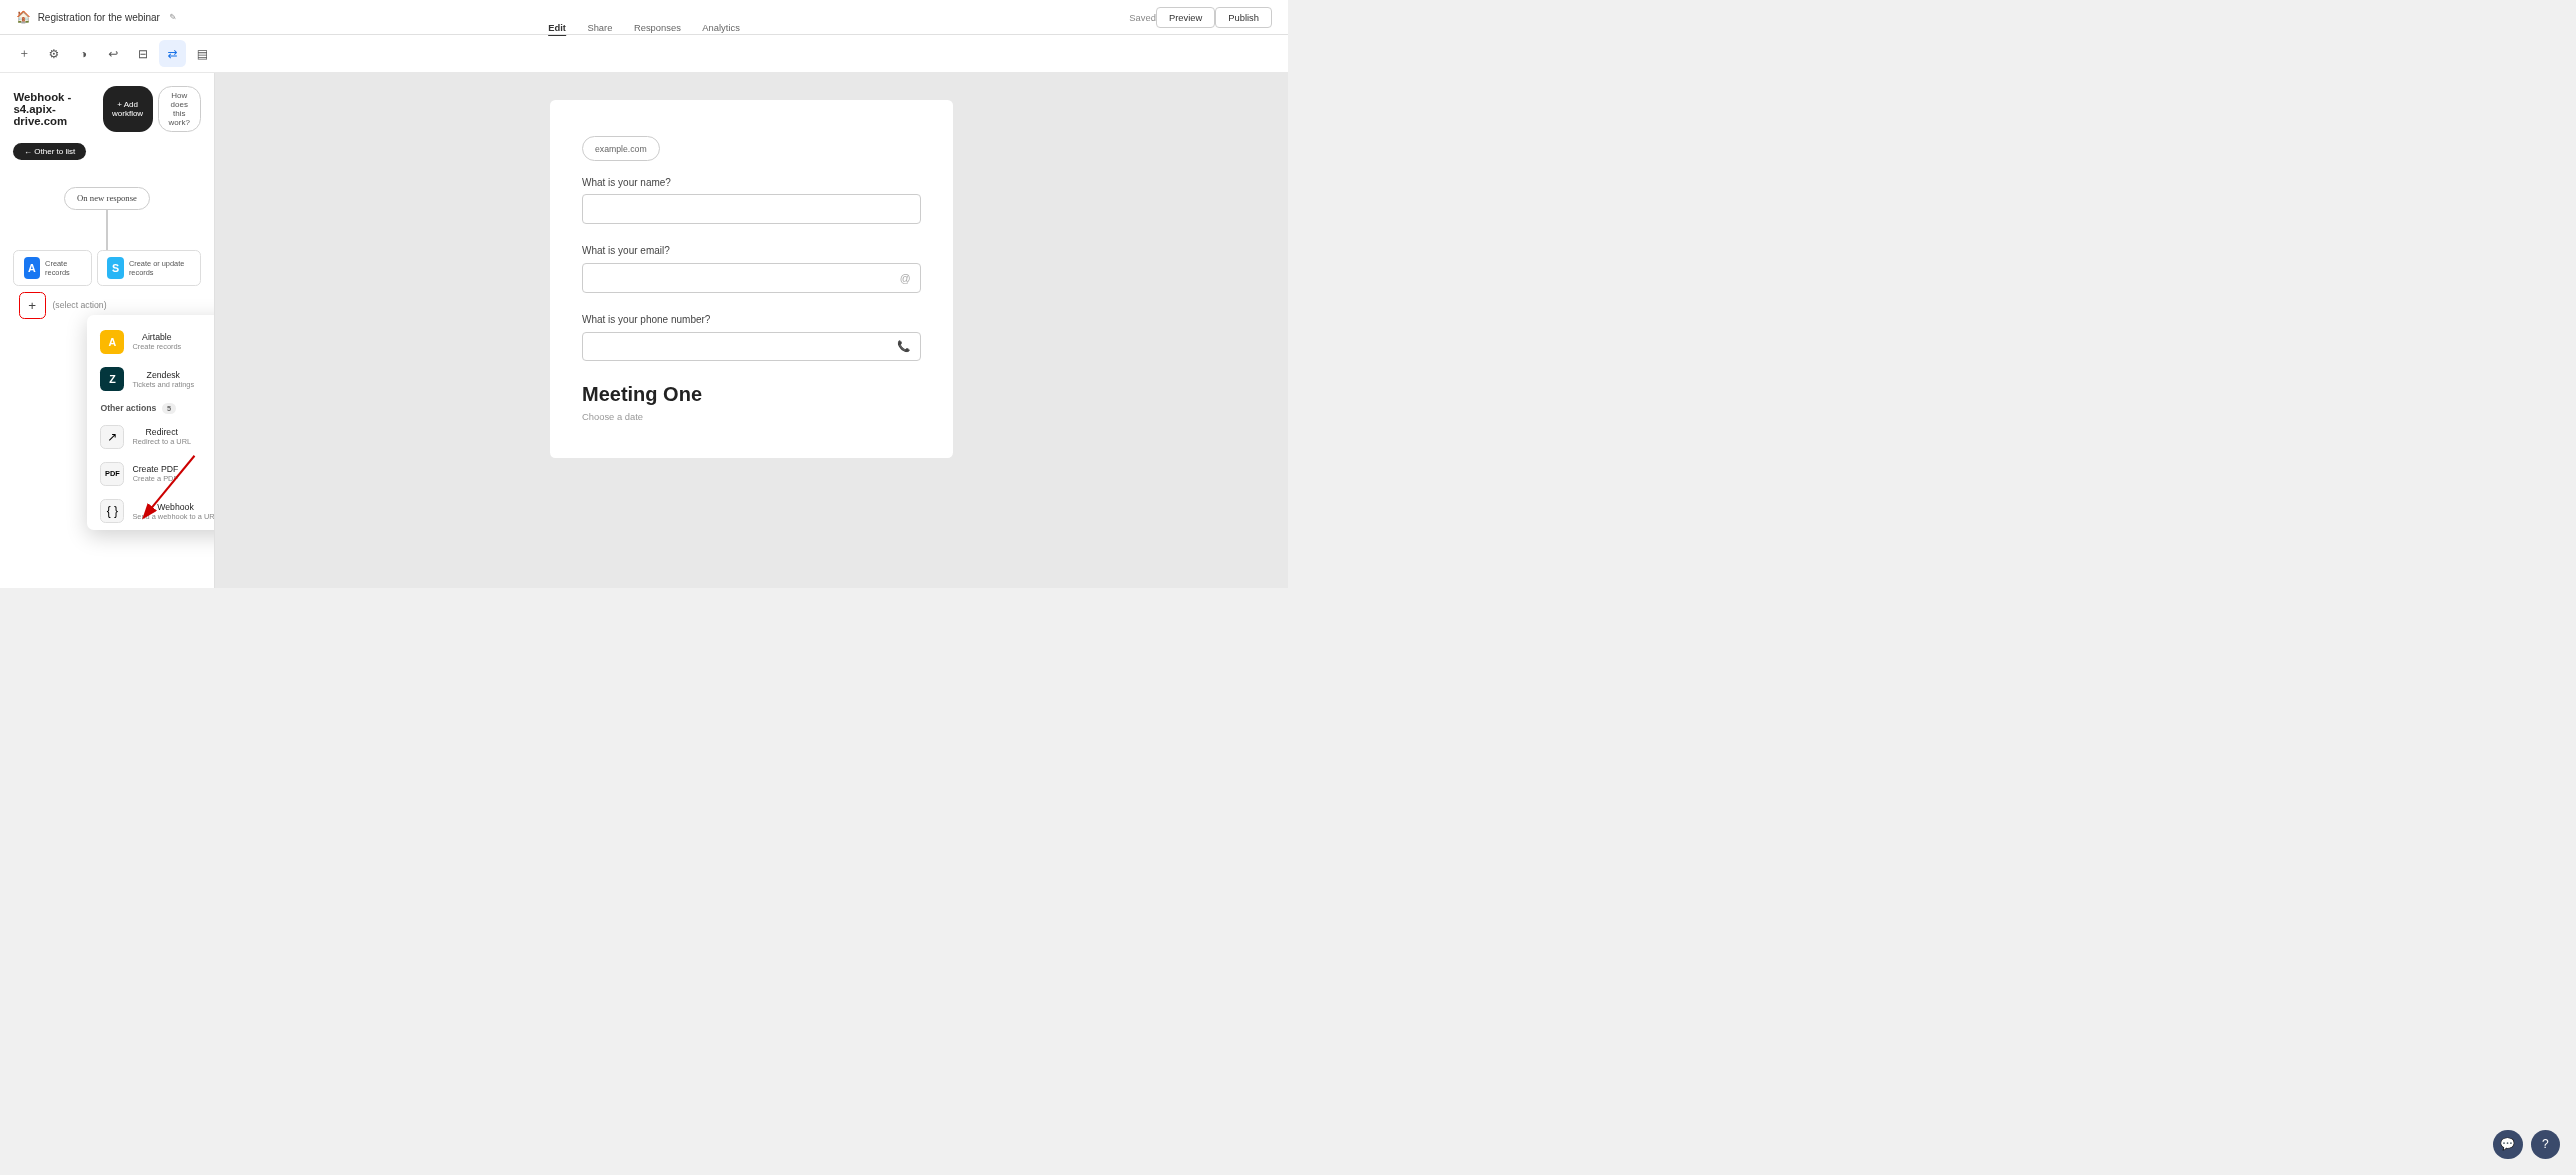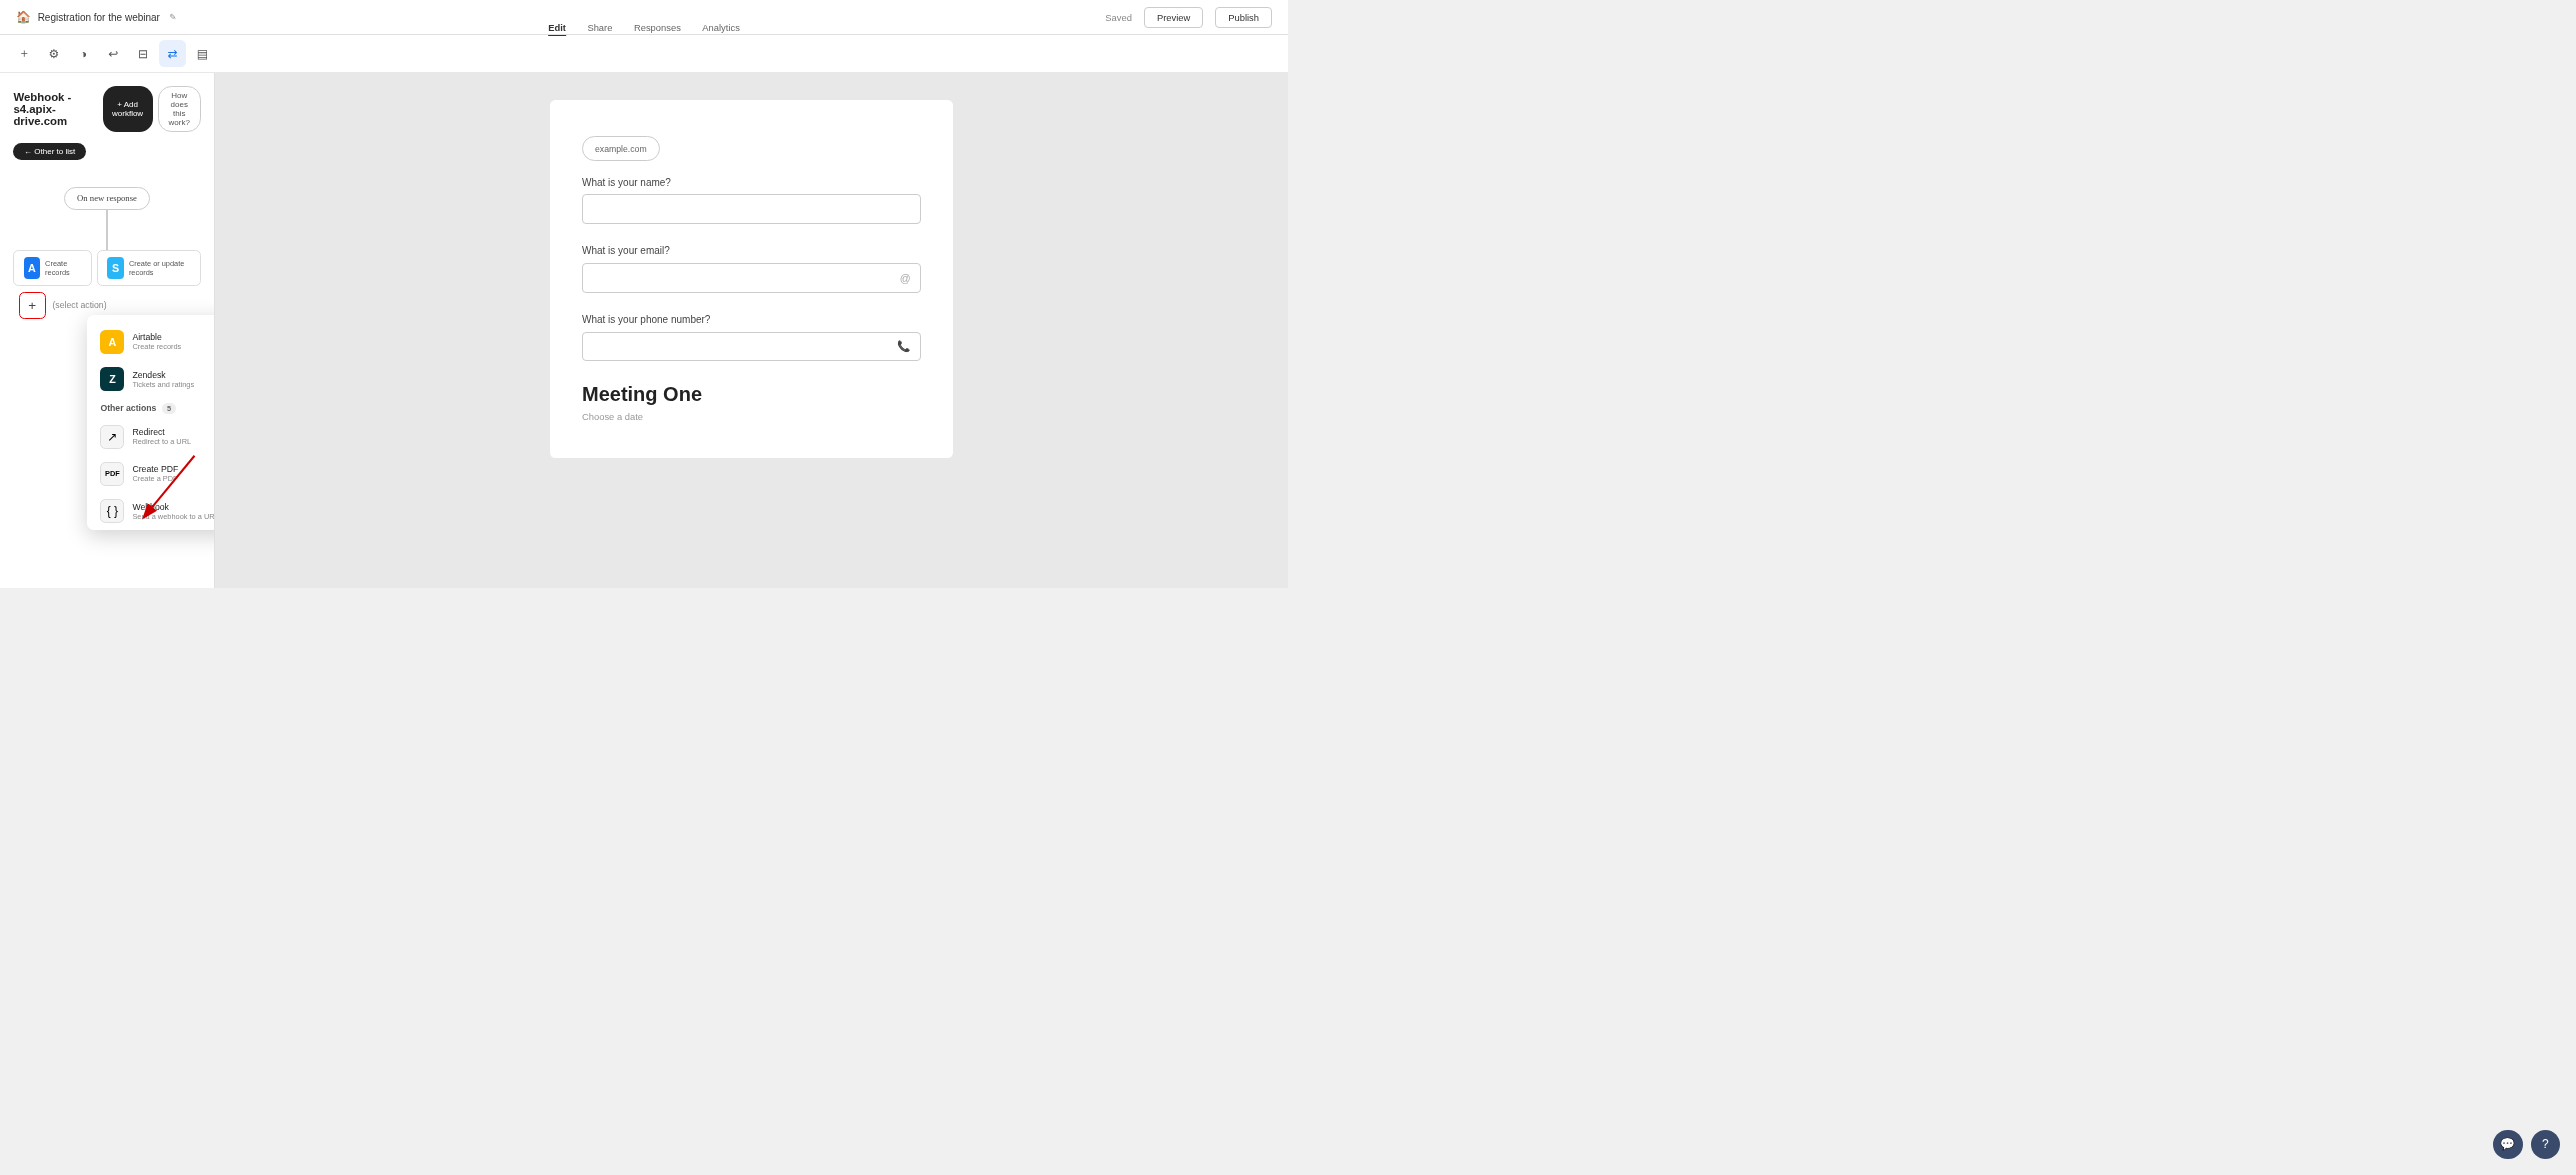--- a/index.html
+++ b/index.html
@@ -40,21 +40,21 @@
     }
     .nav-tab.active {
       color: #333;
       font-weight: 600;
       border-bottom: 1.3px solid #333;
     }
     .nav-right {
       margin-left: auto;
       display: flex;
       align-items: center;
-      gap: 12px;
+      gap: 0;
     }
     .nav-btn {
       font-size: 9.4px;
       padding: 4px 12px;
       border-radius: 4px;
       cursor: pointer;
       border: 0.7px solid #ccc;
       background: #fff;
       color: #333;
     }
@@ -281,21 +281,21 @@
     }
     .action-item-icon {
       width: 24px;
       height: 24px;
       border-radius: 5.4px;
       display: flex;
       align-items: center;
       justify-content: center;
       flex-shrink: 0;
     }
-    .action-item-texts { display: flex; flex-direction: column; }
+    .action-item-texts { display: flex; flex-direction: column; align-items: center; }
     .action-item-name { font-size: 8.7px; color: #222; font-weight: 500; }
     .action-item-desc { font-size: 7.4px; color: #888; }
 
     
     .red-arrow {
       position: absolute;
       left: 134px;
       top: 282px;
       z-index: 101;
       pointer-events: none;

